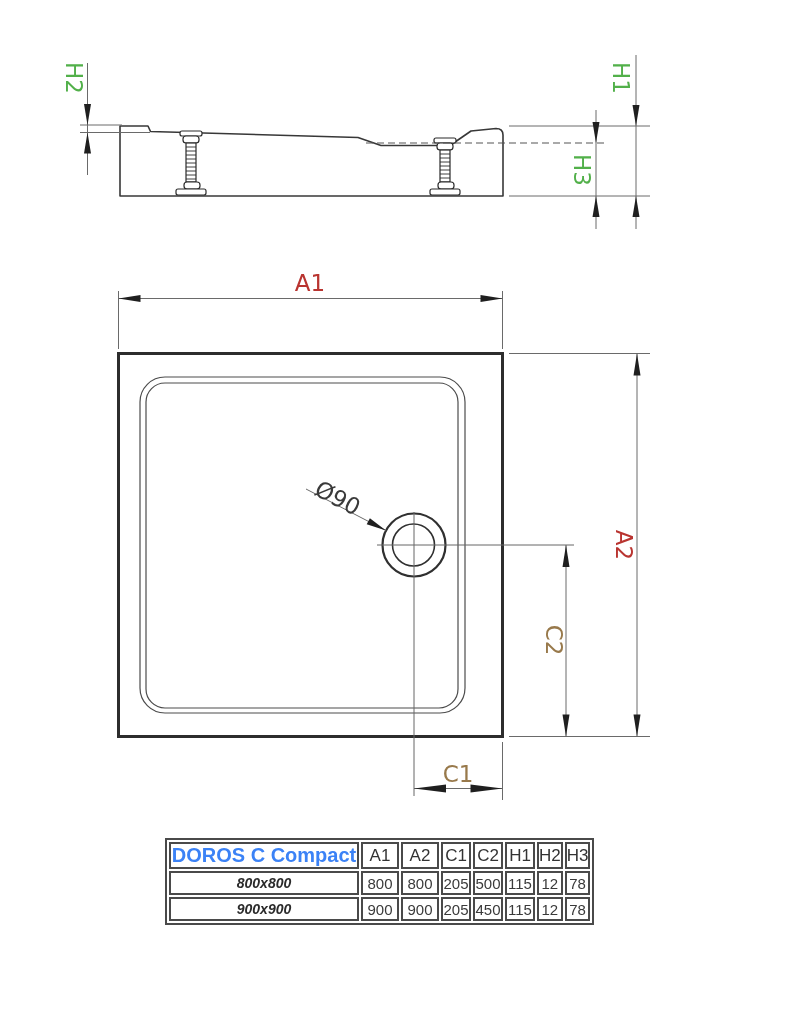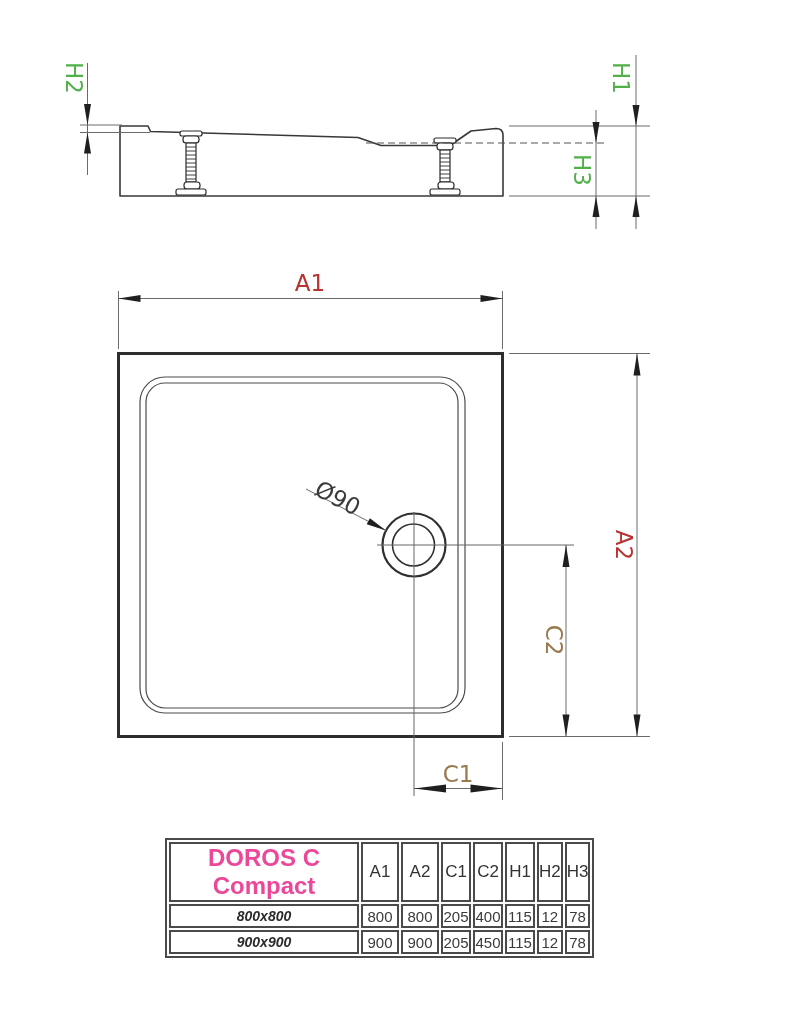--- a/index.html
+++ b/index.html
@@ -25,21 +25,21 @@
     position:absolute;left:165px;top:838px;
     border-collapse:separate;border-spacing:2px;
     border:2px solid #4a4a4a;background:#ffffff;
     table-layout:fixed;
   }
   .spec-table td{
     border:2px solid #4a4a4a;text-align:center;vertical-align:middle;
     padding:0;color:#333333;background:#ffffff;
   }
   .spec-table .t-title{
-    width:186px;height:22px;font-size:24px;font-weight:bold;color:#ec4899;
+    width:186px;height:22px;font-size:20px;font-weight:bold;color:#3b82f6;
     font-family:"Liberation Sans",sans-serif;
   }
   .spec-table .t-colhead{font-size:17px;height:22px;font-family:"Liberation Sans",sans-serif;}
   .spec-table .t-size{font-size:14px;font-weight:bold;font-style:italic;height:20px;color:#2b2b2b;margin-top:44px;}
   .spec-table .t-val{font-size:15px;height:20px;color:#3a3a3a;}
   .w-a{width:34px;} .w-c{width:26px;} .w-h1{width:26px;} .w-h2{width:18px;} .w-h3{width:20px;}
   .col-red{color:#b93430;} .col-olive{color:#98794b;} .col-green{color:#52b04a;}
 </style>
 </head>
 <body>
@@ -157,21 +157,21 @@
       <td class="t-colhead col-olive w-c">C2</td>
       <td class="t-colhead col-green w-h1">H1</td>
       <td class="t-colhead col-green w-h2">H2</td>
       <td class="t-colhead col-green w-h3">H3</td>
     </tr>
     <tr>
       <td class="t-size">800x800</td>
       <td class="t-val">800</td>
       <td class="t-val">800</td>
       <td class="t-val">205</td>
-      <td class="t-val">400</td>
+      <td class="t-val">500</td>
       <td class="t-val">115</td>
       <td class="t-val">12</td>
       <td class="t-val">78</td>
     </tr>
     <tr>
       <td class="t-size">900x900</td>
       <td class="t-val">900</td>
       <td class="t-val">900</td>
       <td class="t-val">205</td>
       <td class="t-val">450</td>

